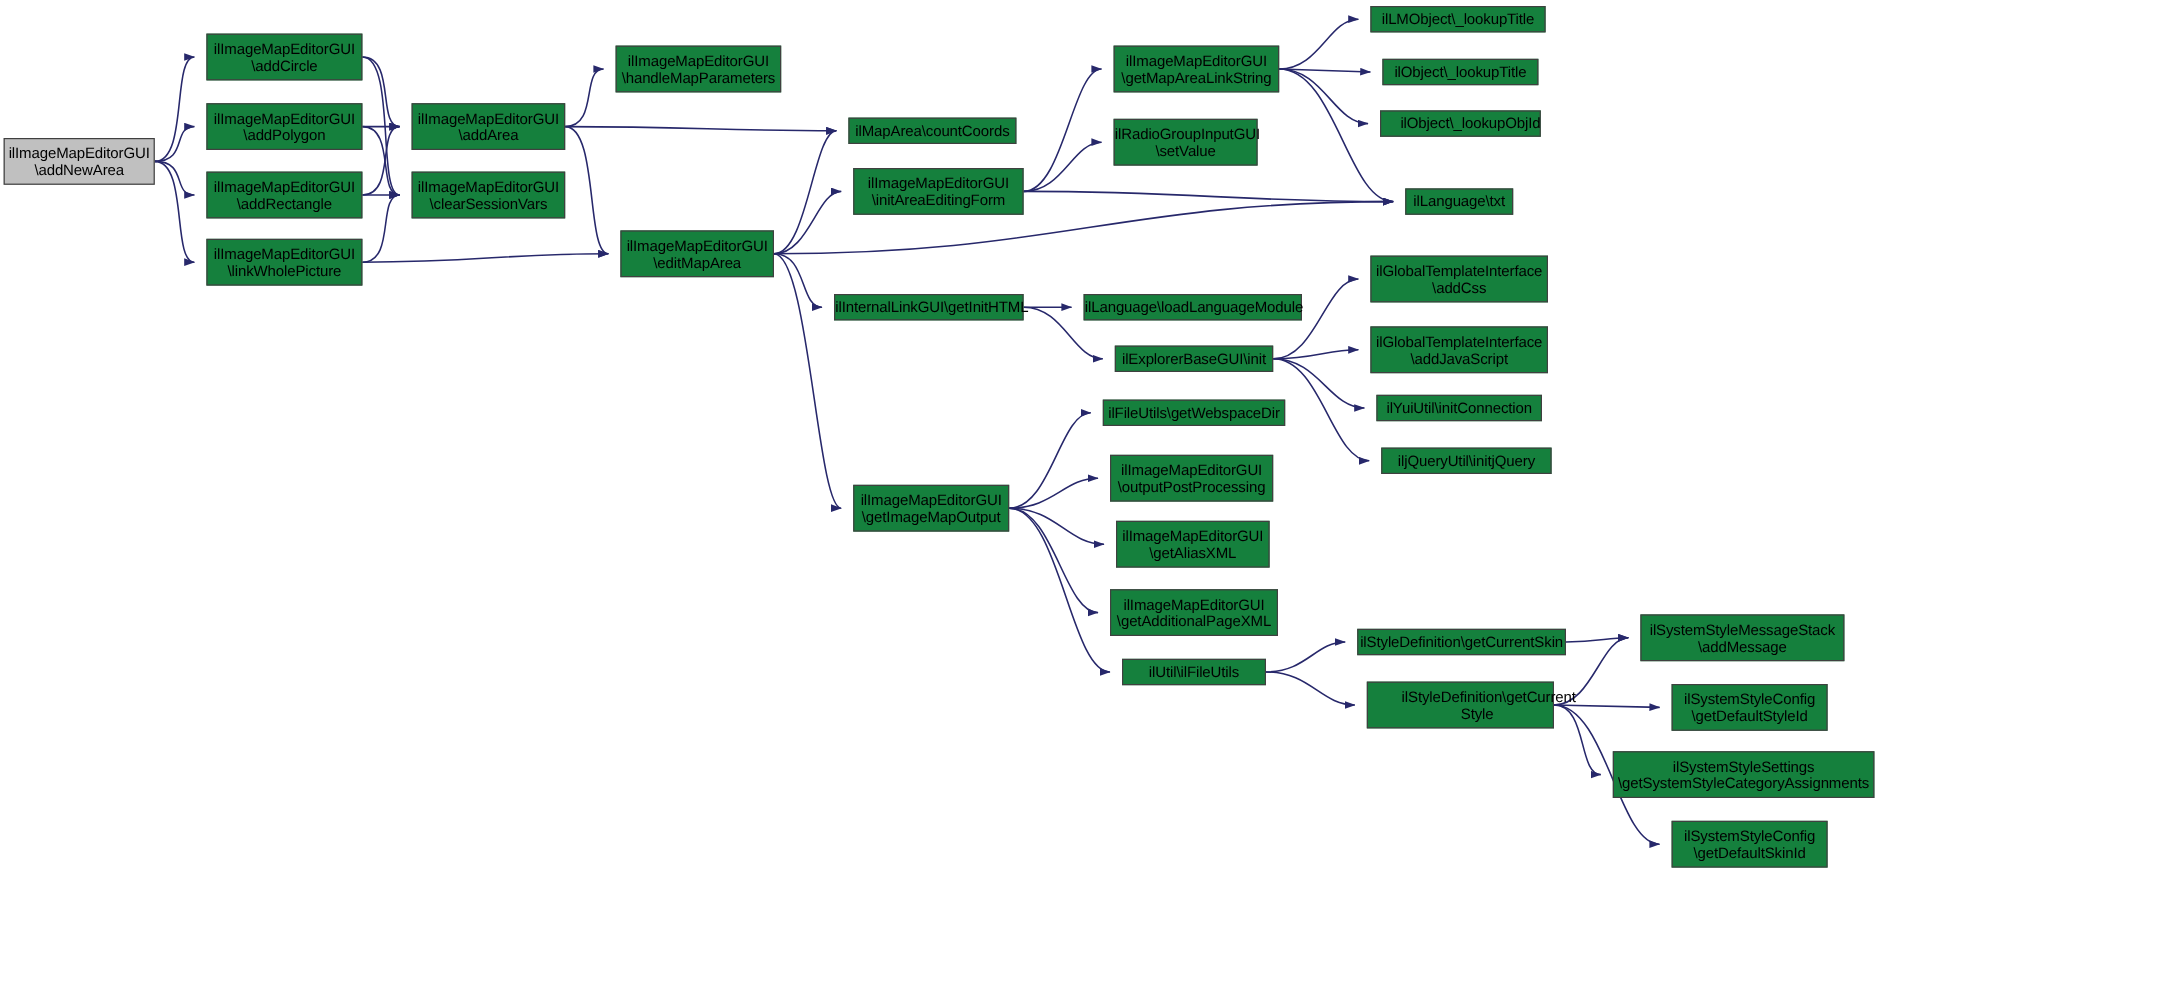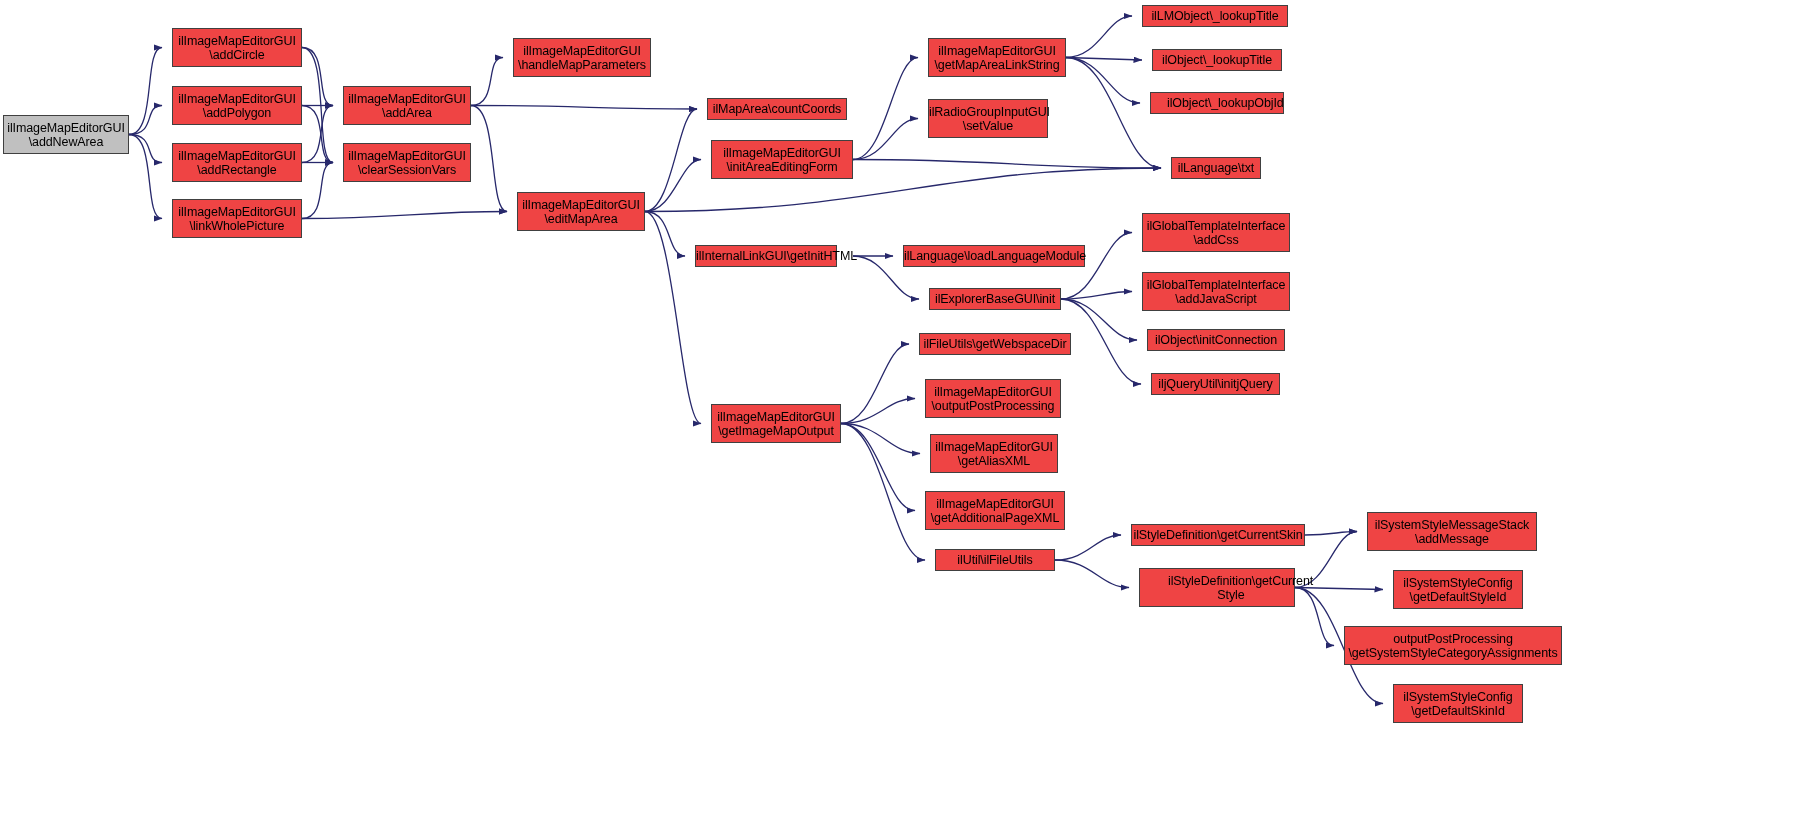--- a/index.html
+++ b/index.html
@@ -19,21 +19,21 @@
     position: absolute;
     left: 0; top: 0;
     width: 1800px;
     height: 833px;
     pointer-events: none;
   }
   .node {
     position: absolute;
     box-sizing: border-box;
     border: 1px solid #404040;
-    background: #ef4444;
+    background: #15803d;
     color: #000000;
     font-size: 12.5px;
     line-height: 14px;
     text-align: center;
     display: flex;
     align-items: center;
     justify-content: center;
     white-space: pre-line;
     letter-spacing: -0.1px;
     z-index: 2;
@@ -117,21 +117,21 @@
 \addArea</span></div>
       <div class="node" style="left: 343px; top: 143px; width: 128px; height: 39px;"><span>ilImageMapEditorGUI
 \clearSessionVars</span></div>
       <div class="node" style="left: 513px; top: 38px; width: 138px; height: 39px;"><span>ilImageMapEditorGUI
 \handleMapParameters</span></div>
       <div class="node" style="left: 517px; top: 192px; width: 128px; height: 39px;"><span>ilImageMapEditorGUI
 \editMapArea</span></div>
       <div class="node" style="left: 707px; top: 98px; width: 140px; height: 22px;"><span>ilMapArea\countCoords</span></div>
       <div class="node" style="left: 711px; top: 140px; width: 142px; height: 39px;"><span>ilImageMapEditorGUI
 \initAreaEditingForm</span></div>
-      <div class="node" style="left: 695px; top: 245px; width: 142px; height: 22px;"><span>ilInternalLinkGUI\getInitHTML</span></div>
+      <div class="node" style="left: 695px; top: 245px; width: 158px; height: 22px;"><span>ilInternalLinkGUI\getInitHTML</span></div>
       <div class="node" style="left: 711px; top: 404px; width: 130px; height: 39px;"><span>ilImageMapEditorGUI
 \getImageMapOutput</span></div>
       <div class="node" style="left: 928px; top: 38px; width: 138px; height: 39px;"><span>ilImageMapEditorGUI
 \getMapAreaLinkString</span></div>
       <div class="node" style="left: 928px; top: 99px; width: 120px; height: 39px;"><span>ilRadioGroupInputGUI
 \setValue</span></div>
       <div class="node" style="left: 903px; top: 245px; width: 182px; height: 22px;"><span>ilLanguage\loadLanguageModule</span></div>
       <div class="node" style="left: 929px; top: 288px; width: 132px; height: 22px;"><span>ilExplorerBaseGUI\init</span></div>
       <div class="node" style="left: 919px; top: 333px; width: 152px; height: 22px;"><span>ilFileUtils\getWebspaceDir</span></div>
       <div class="node" style="left: 925px; top: 379px; width: 136px; height: 39px;"><span>ilImageMapEditorGUI
@@ -142,27 +142,27 @@
 \getAdditionalPageXML</span></div>
       <div class="node" style="left: 935px; top: 549px; width: 120px; height: 22px;"><span>ilUtil\ilFileUtils</span></div>
       <div class="node" style="left: 1142px; top: 5px; width: 146px; height: 22px;"><span>ilLMObject\_lookupTitle</span></div>
       <div class="node" style="left: 1152px; top: 49px; width: 130px; height: 22px;"><span>ilObject\_lookupTitle</span></div>
       <div class="node" style="left: 1150px; top: 92px; width: 134px; height: 22px; padding-left: 16px;"><span>ilObject\_lookupObjId</span></div>
       <div class="node" style="left: 1171px; top: 157px; width: 90px; height: 22px;"><span>ilLanguage\txt</span></div>
       <div class="node" style="left: 1142px; top: 213px; width: 148px; height: 39px;"><span>ilGlobalTemplateInterface
 \addCss</span></div>
       <div class="node" style="left: 1142px; top: 272px; width: 148px; height: 39px;"><span>ilGlobalTemplateInterface
 \addJavaScript</span></div>
-      <div class="node" style="left: 1147px; top: 329px; width: 138px; height: 22px;"><span>ilObject\initConnection</span></div>
-      <div class="node" style="left: 1151px; top: 373px; width: 129px; height: 22px;"><span>iljQueryUtil\initjQuery</span></div>
+      <div class="node" style="left: 1147px; top: 329px; width: 138px; height: 22px;"><span>ilYuiUtil\initConnection</span></div>
+      <div class="node" style="left: 1151px; top: 373px; width: 142px; height: 22px;"><span>iljQueryUtil\initjQuery</span></div>
       <div class="node" style="left: 1131px; top: 524px; width: 174px; height: 22px;"><span>ilStyleDefinition\getCurrentSkin</span></div>
       <div class="node" style="left: 1139px; top: 568px; width: 156px; height: 39px; padding-left: 28px;"><span>ilStyleDefinition\getCurrent
 Style</span></div>
       <div class="node" style="left: 1367px; top: 512px; width: 170px; height: 39px;"><span>ilSystemStyleMessageStack
 \addMessage</span></div>
       <div class="node" style="left: 1393px; top: 570px; width: 130px; height: 39px;"><span>ilSystemStyleConfig
 \getDefaultStyleId</span></div>
-      <div class="node" style="left: 1344px; top: 626px; width: 218px; height: 39px;"><span>outputPostProcessing
+      <div class="node" style="left: 1344px; top: 626px; width: 218px; height: 39px;"><span>ilSystemStyleSettings
 \getSystemStyleCategoryAssignments</span></div>
       <div class="node" style="left: 1393px; top: 684px; width: 130px; height: 39px;"><span>ilSystemStyleConfig
 \getDefaultSkinId</span></div>
     </div>
 </div>
 
 </body></html>

